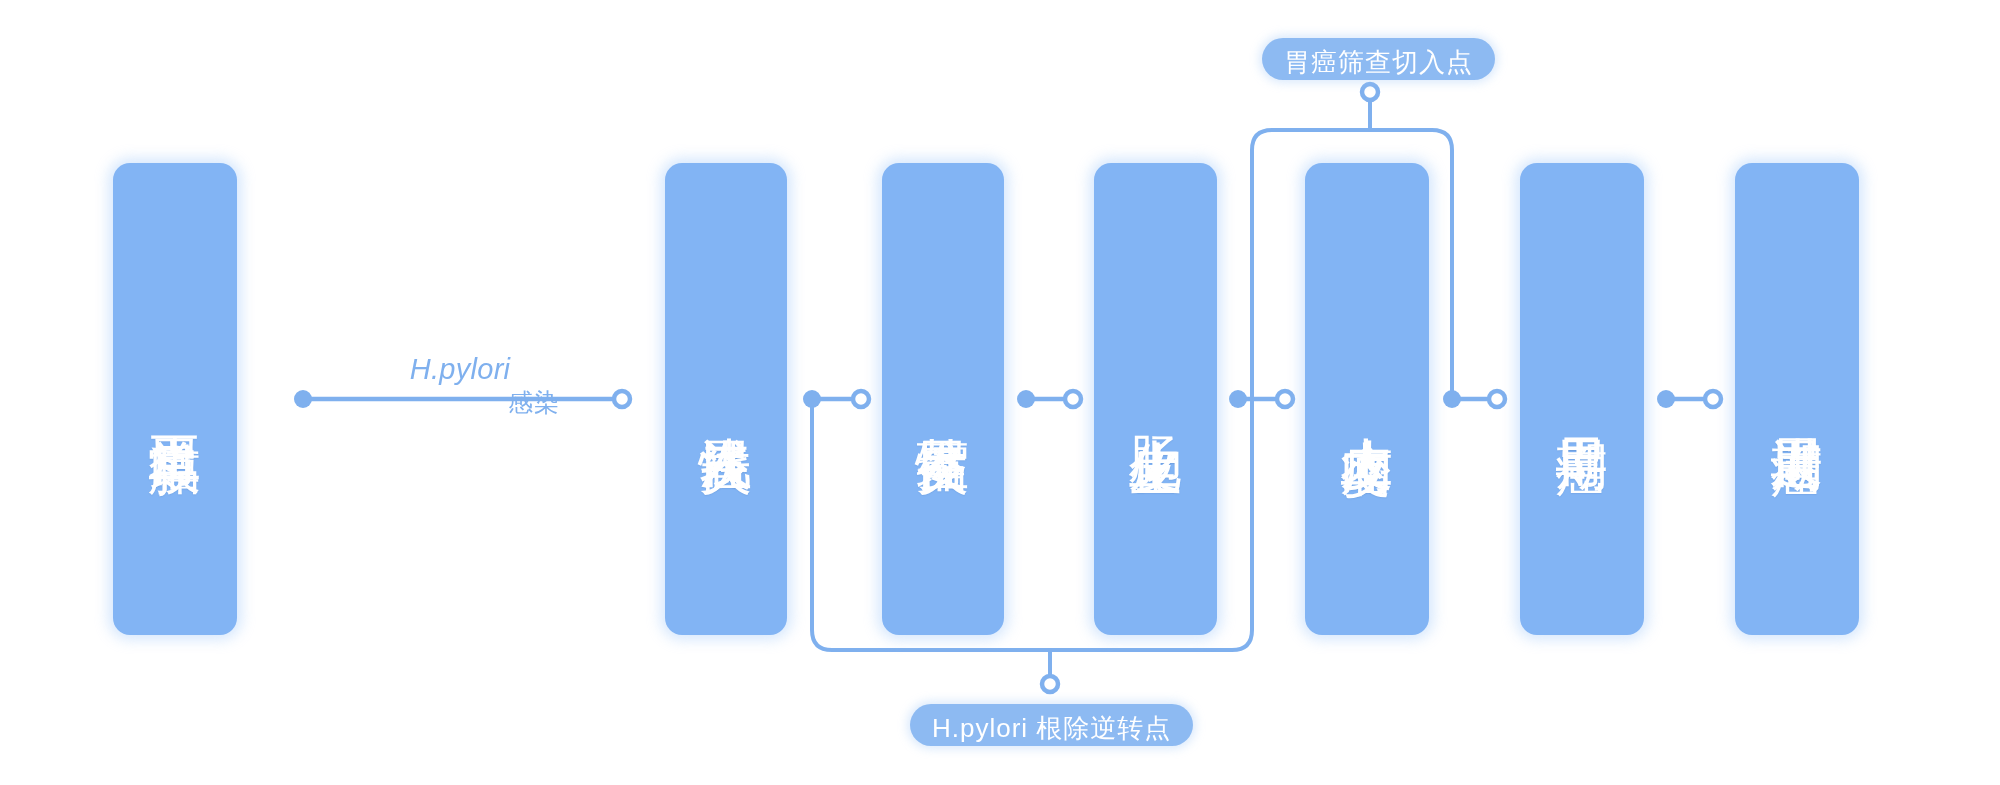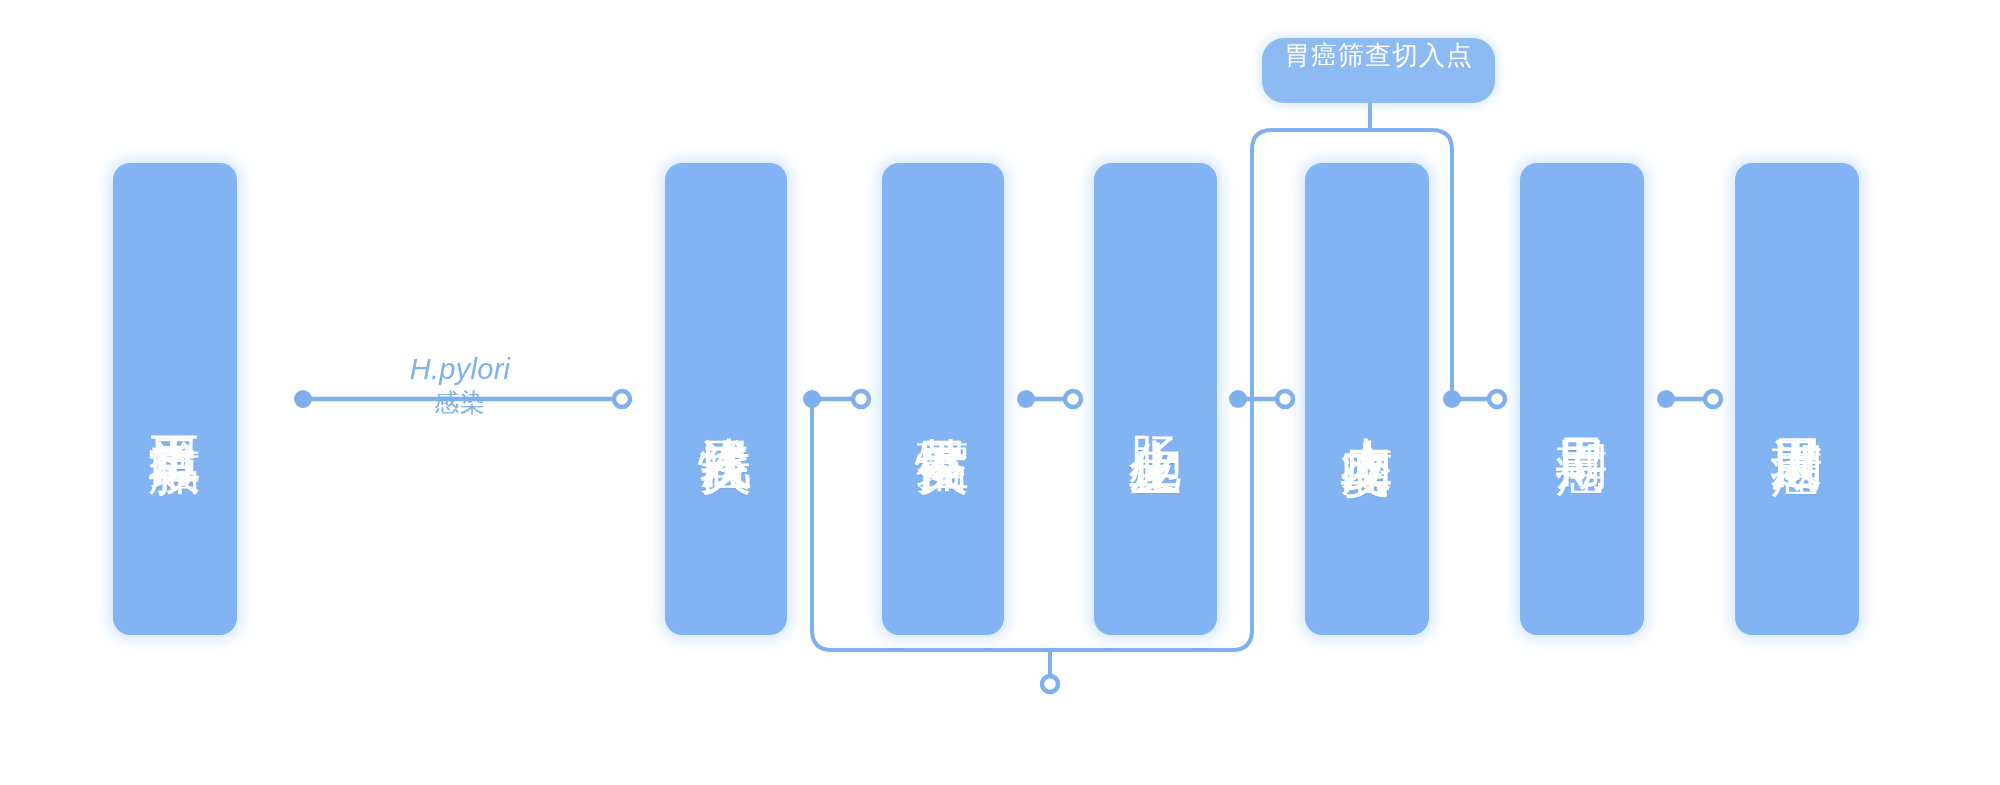--- a/index.html
+++ b/index.html
@@ -46,34 +46,35 @@
   .edge-label .l1{
     display:block;
     font-style:italic;
     font-size:29px;
     letter-spacing:.3px;
   }
   .edge-label .l2{
     display:block;
     font-size:25px;
     letter-spacing:1px;
+    text-align:right;
   }
 
   
   .badge{
     position:absolute;
     box-sizing:border-box;
     background:#8dbaf2;
     color:#ffffff;
     border-radius:22px;
-    display:flex;align-items:flex-start;justify-content:center;
+    display:flex;align-items:flex-end;justify-content:center;
     font-size:26px;
     letter-spacing:1px;
     padding:0 22px;
-    height:65px;
+    height:42px;
     box-shadow:0 0 10px 3px rgba(165,203,248,.40);
     white-space:nowrap;
   }
 </style>
 </head>
 <body>
 
 <div id="stage">
 
   <svg id="wires" viewBox="0 0 2000 785" xmlns="http://www.w3.org/2000/svg">
@@ -175,14 +176,17 @@
 
   <div class="edge-label" style="left:360px;top:353px;width:200px;">
     <span class="l1">H.pylori</span>
     <span class="l2">感染</span>
   </div>
 
   <div class="badge" style="left:1262px;top:38px;">
     <span>胃癌筛查切入点</span>
   </div>
 
+  <div class="badge" style="left:910px;top:704px;">
+    <span>H.pylori 根除逆转点</span>
+  </div>
 
 </div>
 
 </body></html>

